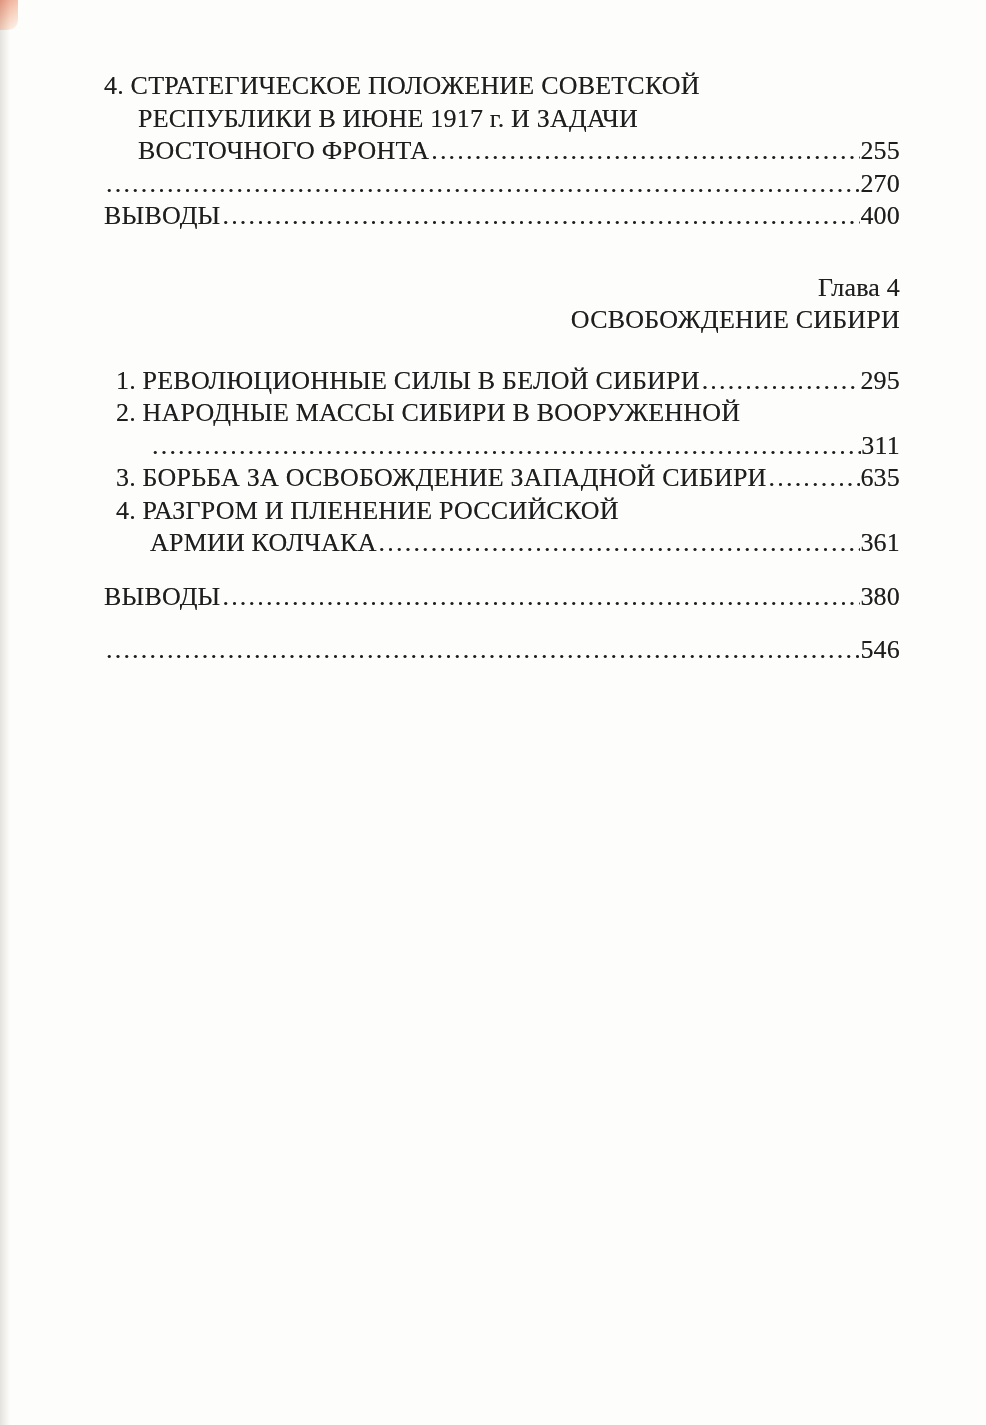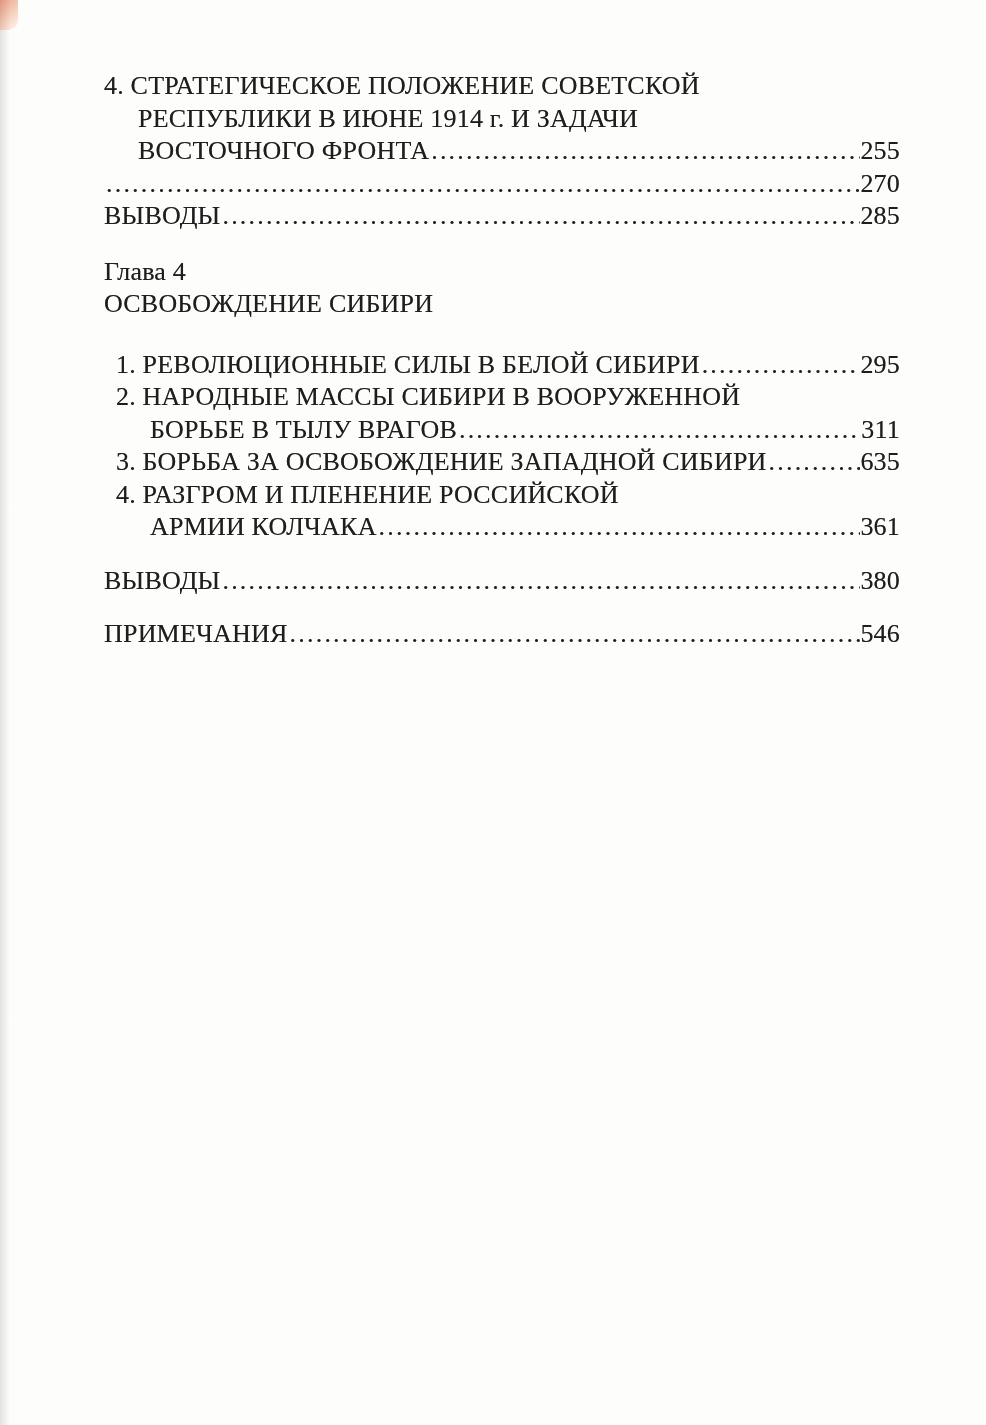--- a/index.html
+++ b/index.html
@@ -62,74 +62,73 @@
     white-space: nowrap;
     letter-spacing: 2.2px;
     margin-left: 2px;
     min-width: 0;
   }
   .pg {
     flex: 0 0 auto;
     text-align: right;
   }
   .chapter-head {
-    text-align: left;
-    margin-top: 23px;
+    text-align: right;
+    margin-top: 39px;
   }
   .chapter-head .num { }
   .chapter-head .title { }
   .sec2 { margin-top: 28px; margin-left: 12px; }
   .gap-back { margin-top: 21px; }
 </style>
 </head>
 <body>
 
 <div class="page">
   <div class="edge-shade"></div>
   <div class="corner-mark"></div>
 
   <div class="content">
 
     <div class="toc-row">
       <span class="t">4. СТРАТЕГИЧЕСКОЕ ПОЛОЖЕНИЕ СОВЕТСКОЙ</span>
     </div>
     <div class="toc-row indent">
-      <span class="t">РЕСПУБЛИКИ В ИЮНЕ 1914 г. И ЗАДАЧИ</span>
+      <span class="t">РЕСПУБЛИКИ В ИЮНЕ 1917 г. И ЗАДАЧИ</span>
     </div>
     <div class="toc-row indent">
       <span class="t">ВОСТОЧНОГО ФРОНТА</span>
       <span class="leader">............................................................................................................................................</span>
       <span class="pg">255</span>
     </div>
     <div class="toc-row">
       <span class="leader">............................................................................................................................................</span>
       <span class="pg">270</span>
     </div>
     <div class="toc-row">
       <span class="t">ВЫВОДЫ</span>
       <span class="leader">............................................................................................................................................</span>
-      <span class="pg">285</span>
+      <span class="pg">400</span>
     </div>
 
     <div class="chapter-head">
       <div class="num">Глава 4</div>
       <div class="title">ОСВОБОЖДЕНИЕ СИБИРИ</div>
     </div>
 
     <div class="sec2">
       <div class="toc-row">
         <span class="t">1. РЕВОЛЮЦИОННЫЕ СИЛЫ В БЕЛОЙ СИБИРИ</span>
         <span class="leader">............................................................................................................................................</span>
         <span class="pg">295</span>
       </div>
       <div class="toc-row">
         <span class="t">2. НАРОДНЫЕ МАССЫ СИБИРИ В ВООРУЖЕННОЙ</span>
       </div>
       <div class="toc-row indent">
-        <span class="t">БОРЬБЕ В ТЫЛУ ВРАГОВ</span>
         <span class="leader">............................................................................................................................................</span>
         <span class="pg">311</span>
       </div>
       <div class="toc-row">
         <span class="t">3. БОРЬБА ЗА ОСВОБОЖДЕНИЕ ЗАПАДНОЙ СИБИРИ</span>
         <span class="leader">............................................................................................................................................</span>
         <span class="pg">635</span>
       </div>
       <div class="toc-row">
         <span class="t">4. РАЗГРОМ И ПЛЕНЕНИЕ РОССИЙСКОЙ</span>
@@ -140,19 +139,18 @@
         <span class="pg">361</span>
       </div>
     </div>
 
     <div class="toc-row gap-back">
       <span class="t">ВЫВОДЫ</span>
       <span class="leader">............................................................................................................................................</span>
       <span class="pg">380</span>
     </div>
     <div class="toc-row gap-back">
-      <span class="t">ПРИМЕЧАНИЯ</span>
       <span class="leader">............................................................................................................................................</span>
       <span class="pg">546</span>
     </div>
 
   </div>
 </div>
 
 </body></html>

